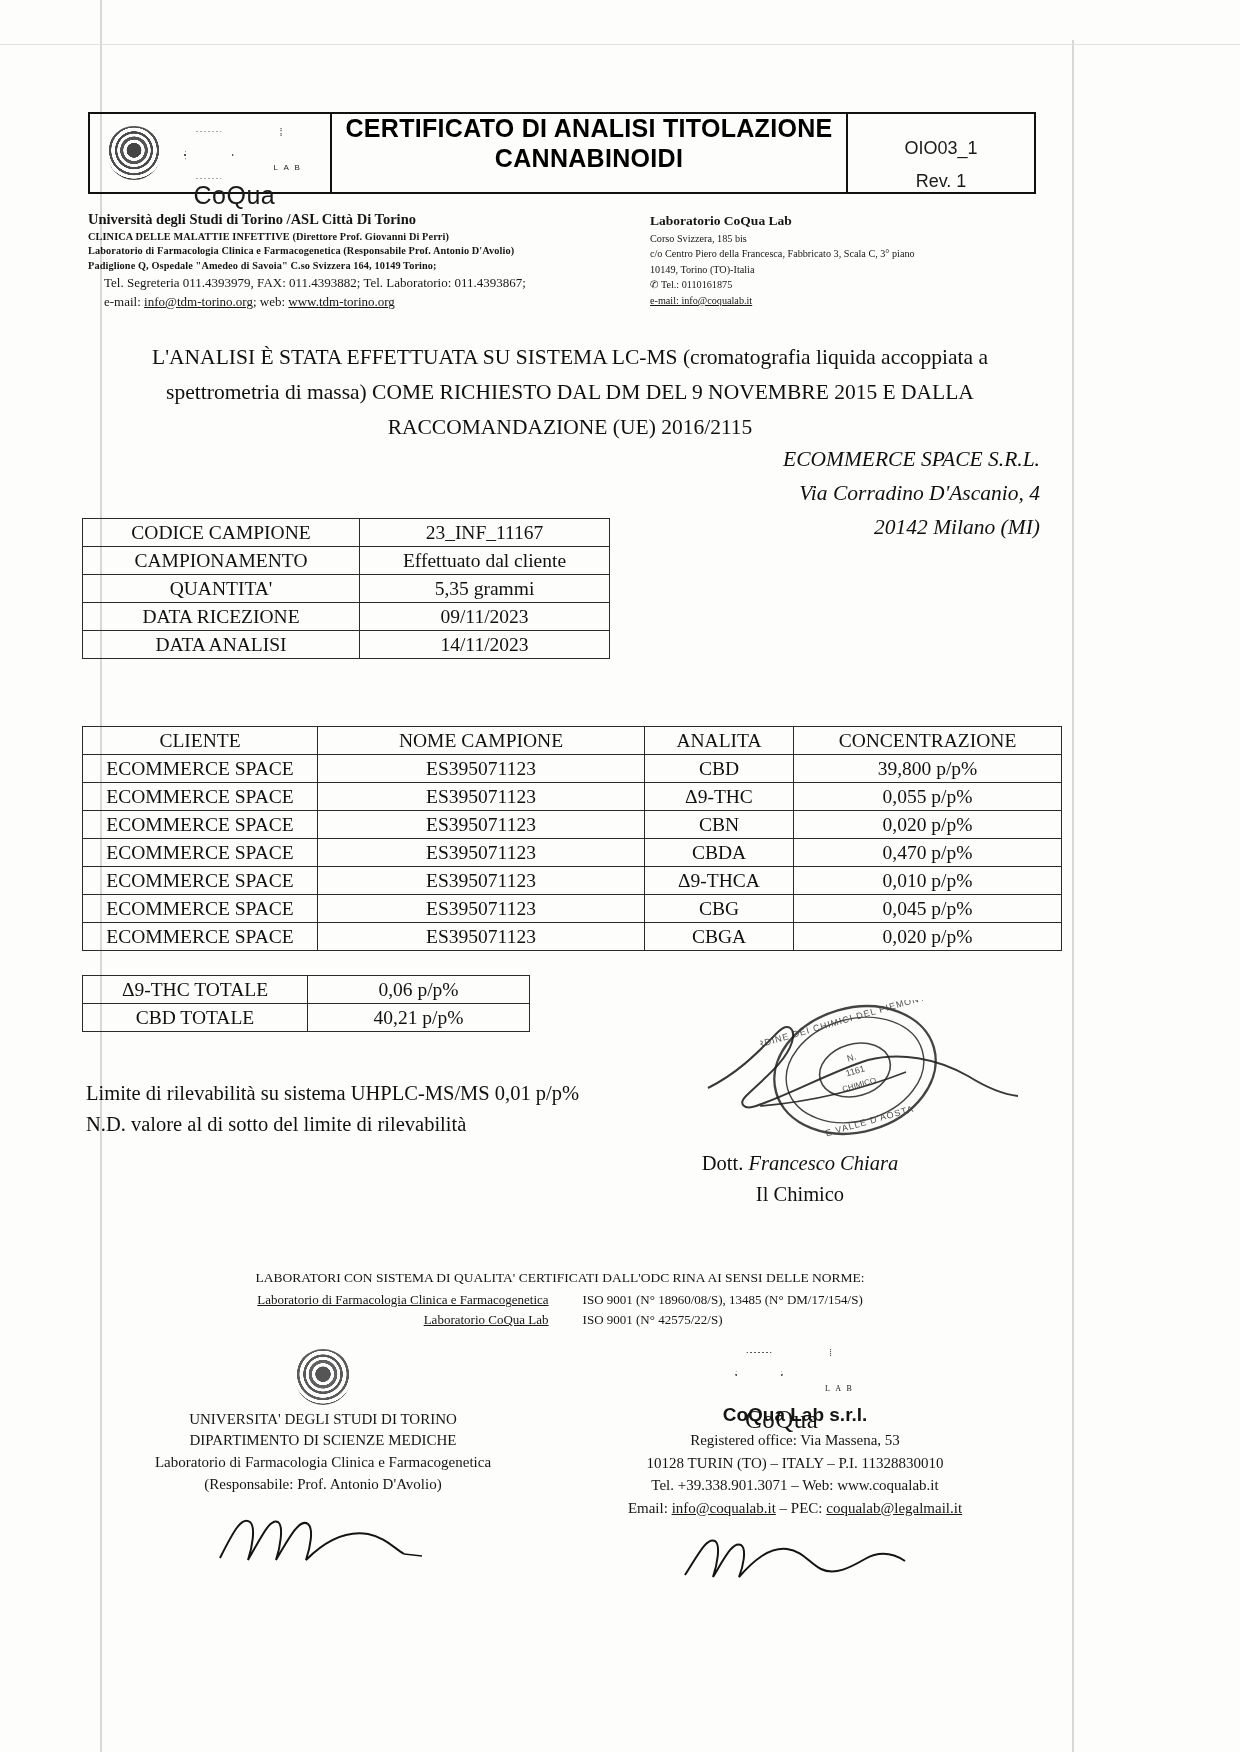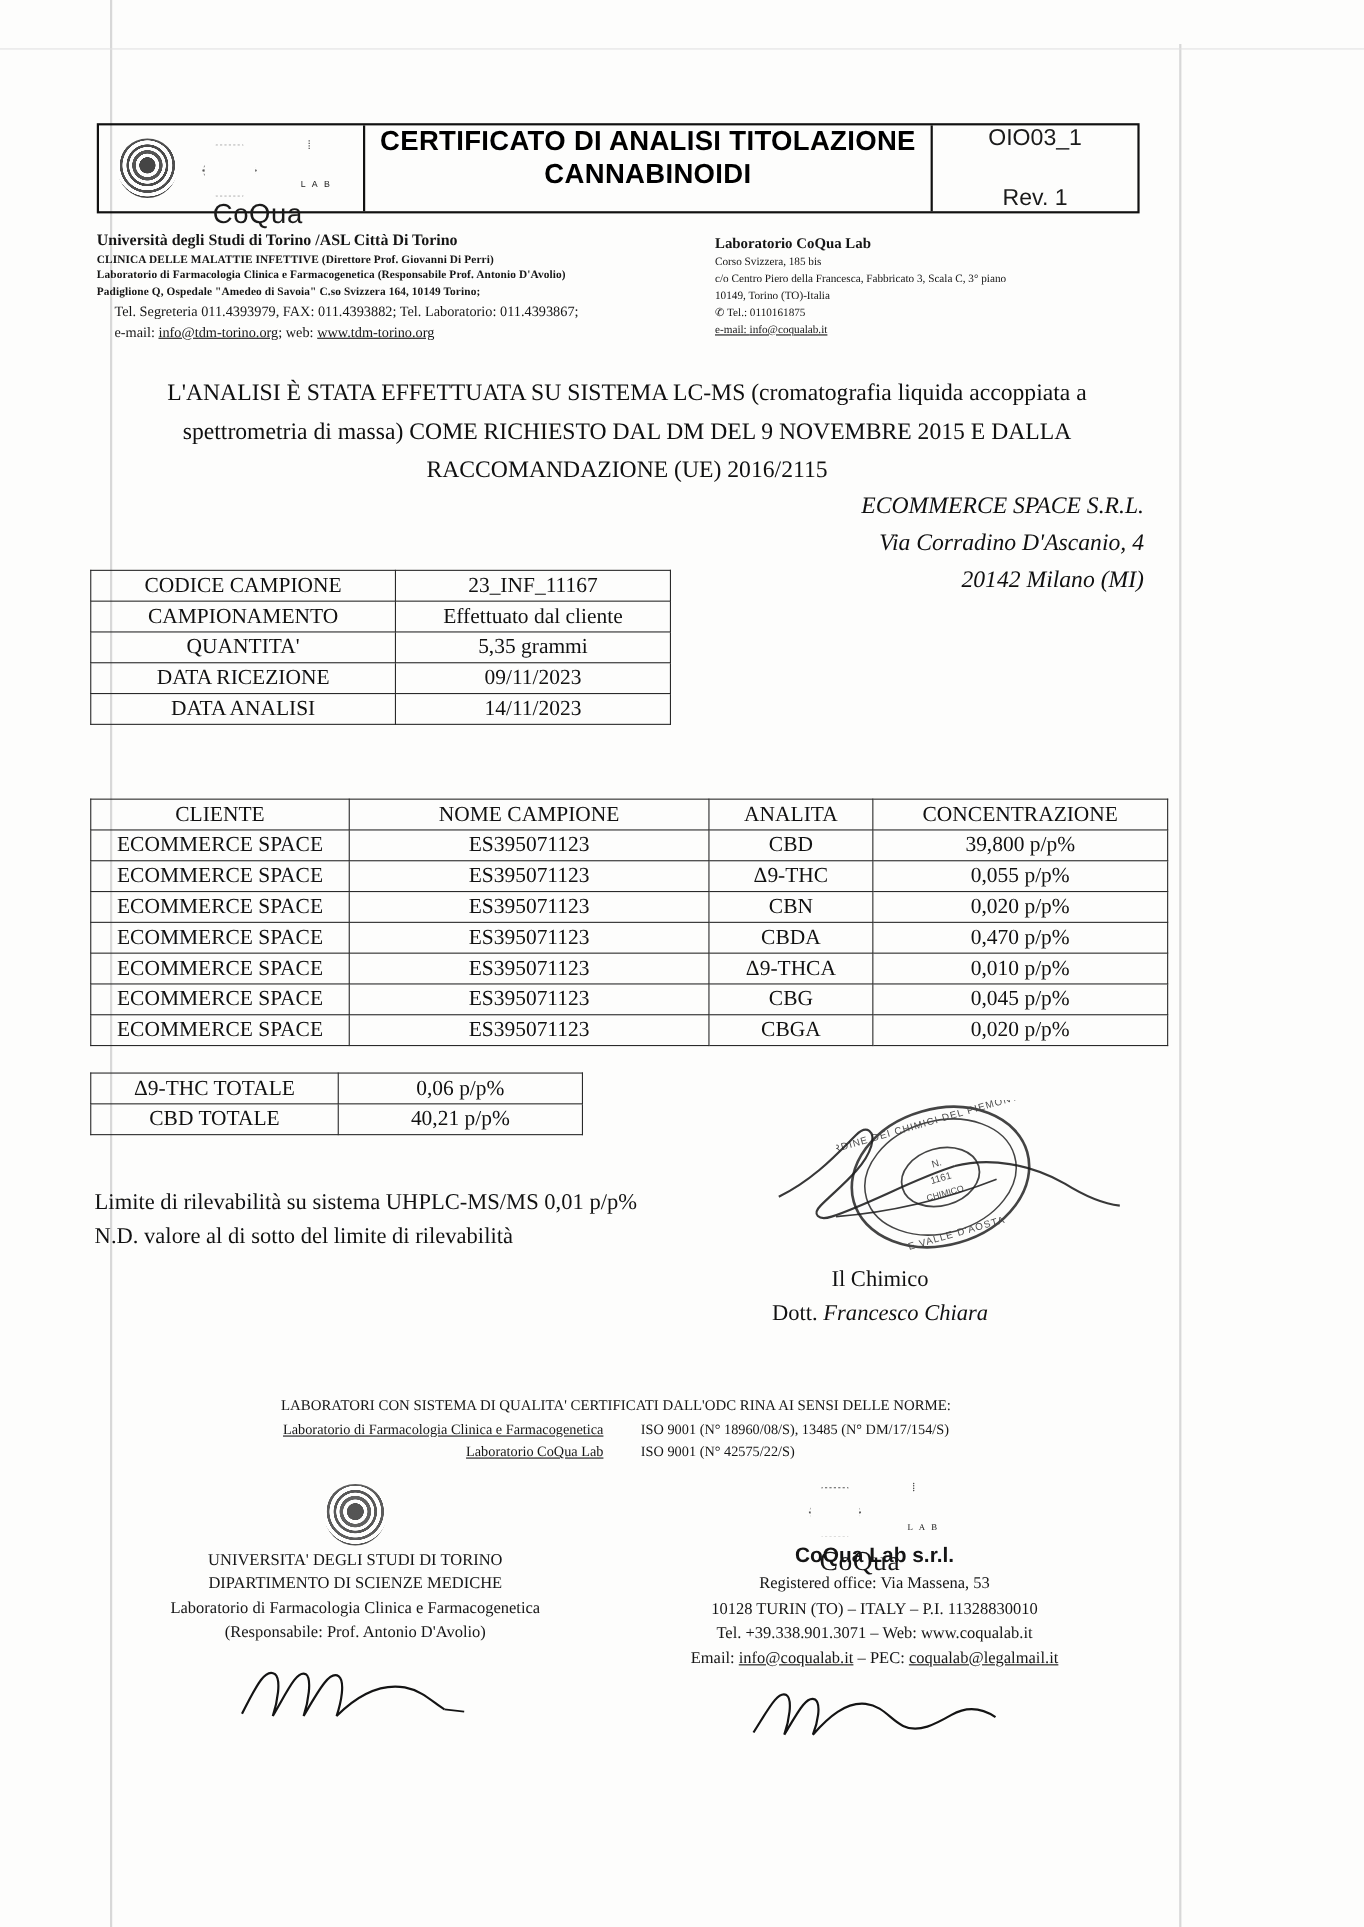--- a/index.html
+++ b/index.html
@@ -16,22 +16,22 @@
   
   .hdr{position:absolute;left:88px;top:112px;width:944px;height:78px;
        border:2.5px solid #111;display:flex;align-items:stretch;}
   .hdr-logos{width:242px;border-right:2px solid #111;display:flex;align-items:center;
              justify-content:space-around;padding:0 6px;box-sizing:border-box;}
   .hdr-title{flex:1;border-right:2px solid #111;display:flex;flex-direction:column;
              align-items:center;justify-content:flex-start;
              font-family:"Liberation Sans",sans-serif;font-weight:bold;
              font-size:25px;letter-spacing:.3px;line-height:1.18;color:#000;}
   .hdr-code{width:186px;display:flex;flex-direction:column;align-items:center;
-            justify-content:space-between;gap:12px;
-            font-family:"Liberation Sans",sans-serif;font-size:21px;color:#1a1a1a;}
+            justify-content:flex-end;gap:12px;
+            font-family:"Liberation Sans",sans-serif;font-size:18px;color:#1a1a1a;}
 
   .uni-seal{width:54px;height:54px;border-radius:50%;
             background:radial-gradient(circle at 50% 45%, #2a2a2a 0 18%, #fff 19% 26%, #3a3a3a 27% 34%, #fff 35% 41%, #2e2e2e 42% 47%, #fff 48% 56%, #333 57% 62%, #fff 63% 70%, #262626 71% 78%, #fff 79% 86%, #1e1e1e 87% 100%);
             opacity:.82;filter:contrast(1.15);}
   .coqua-logo{position:relative;width:132px;height:52px;
               font-family:"Liberation Sans",sans-serif;color:#1b1b1b;}
   .coqua-hex{position:absolute;left:2px;top:3px;width:46px;height:46px;
              border:2px dotted #555;
              clip-path:polygon(25% 3%,75% 3%,100% 50%,75% 97%,25% 97%,0% 50%);}
   .coqua-word{position:absolute;left:12px;top:10px;font-size:25px;letter-spacing:.5px;margin-top:44px;}
@@ -270,22 +270,22 @@
       <ellipse cx="95" cy="70" rx="36" ry="26" fill="none" stroke="#1c1c1c" stroke-width="1.6"></ellipse>
       <text x="95" y="22" font-size="9" font-family="Liberation Sans, sans-serif" text-anchor="middle" fill="#1c1c1c" letter-spacing="1">ORDINE DEI CHIMICI DEL PIEMONTE</text>
       <text x="95" y="126" font-size="9" font-family="Liberation Sans, sans-serif" text-anchor="middle" fill="#1c1c1c" letter-spacing="1">E VALLE D'AOSTA</text>
       <text x="95" y="60" font-size="9" font-family="Liberation Sans, sans-serif" text-anchor="middle" fill="#1c1c1c">N.</text>
       <text x="95" y="74" font-size="9" font-family="Liberation Sans, sans-serif" text-anchor="middle" fill="#1c1c1c">1161</text>
       <text x="95" y="88" font-size="8" font-family="Liberation Sans, sans-serif" text-anchor="middle" fill="#1c1c1c">CHIMICO</text>
     </g>
   </svg>
 
   <div class="sig">
+    <div><span>Dott. </span><span class="name">Francesco Chiara</span></div>
     <div>Il Chimico</div>
-    <div><span>Dott. </span><span class="name">Francesco Chiara</span></div>
   </div>
 
   <div class="footer">
     <div class="f-head">LABORATORI CON SISTEMA DI QUALITA' CERTIFICATI DALL'ODC RINA AI SENSI DELLE NORME:</div>
     <div class="f-norms">
       <div class="col-l">
         <div class="u">Laboratorio di Farmacologia Clinica e Farmacogenetica</div>
         <div class="u">Laboratorio CoQua Lab</div>
       </div>
       <div class="col-r">

